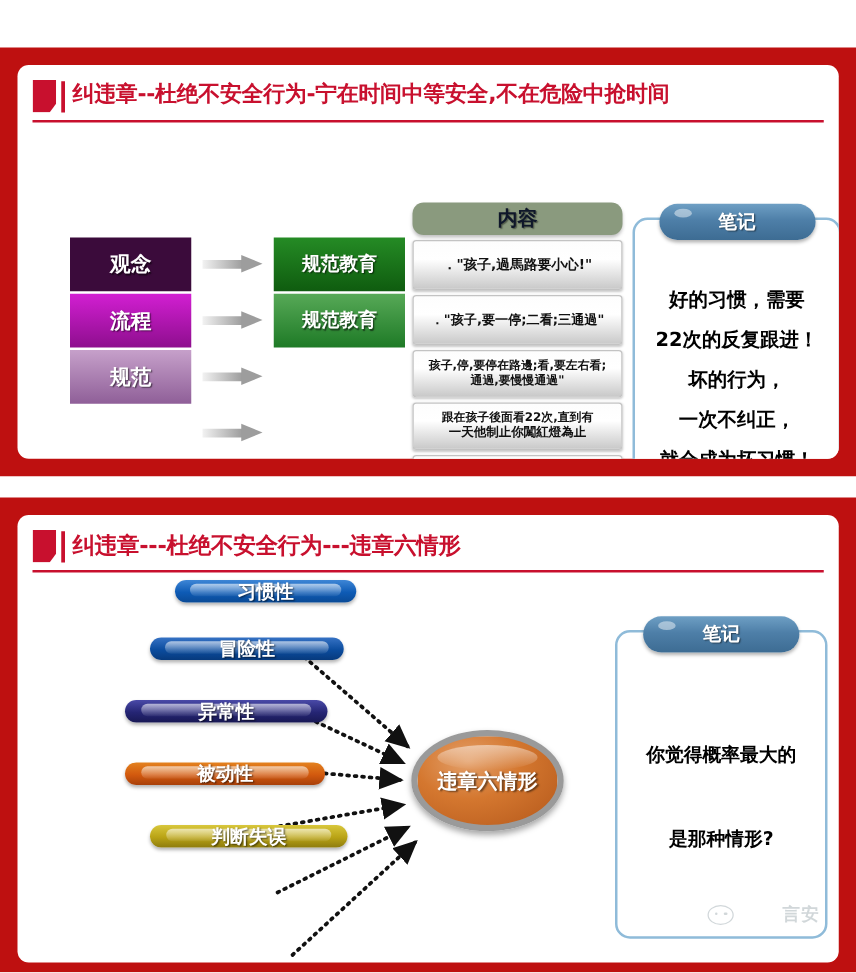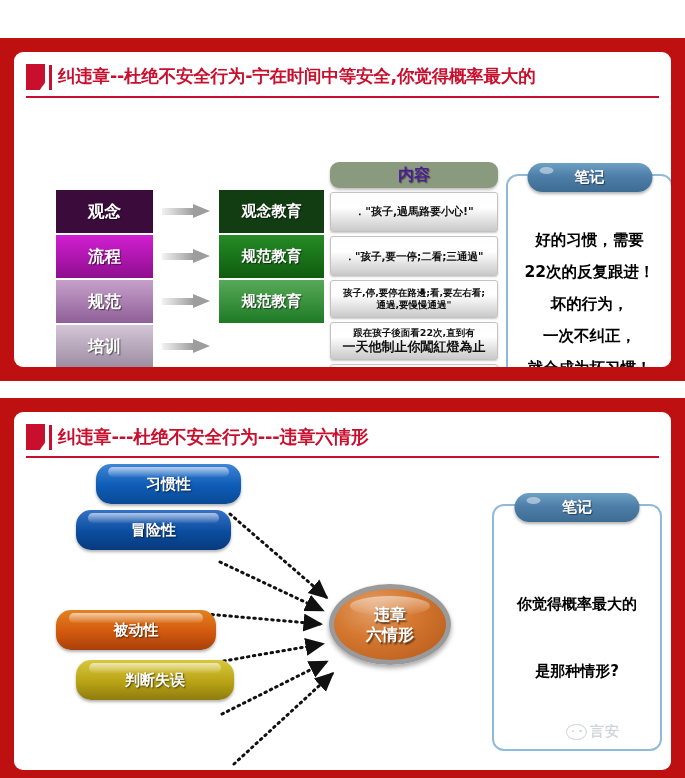--- a/index.html
+++ b/index.html
@@ -40,21 +40,21 @@
   
   .arrow{position:absolute;left:148px;width:50px;height:15px;}
   .arrow .shaft{position:absolute;left:0;top:4px;width:33px;height:7px;
     background:linear-gradient(to right,#f2f2f2,#9a9a9a);}
   .arrow .head{position:absolute;left:31px;top:0;width:0;height:0;
     border-top:7.5px solid transparent;border-bottom:7.5px solid transparent;
     border-left:17px solid #9d9d9d;}
 
   
   #content-panel{position:absolute;left:316px;top:110px;width:168px;}
-  .content-head{height:26px;background:#8A9A7E;border-radius:9px;color:#4c1d95;
+  .content-head{height:26px;background:#8A9A7E;border-radius:9px;color:#0f172a;
     font-size:16px;font-weight:bold;display:flex;align-items:center;justify-content:center;
     text-shadow:1px 1px 1px rgba(0,0,0,.45);box-shadow:0 2px 3px rgba(0,0,0,.25);}
   .content-row{margin-top:4px;background:linear-gradient(to bottom,#fdfdfd 0%,#ffffff 38%,#c9c9c9 100%);
     border:1px solid #c3c3c3;border-radius:3px;color:#111;font-weight:bold;
     display:flex;align-items:center;justify-content:center;text-align:center;
     box-shadow:0 1px 2px rgba(0,0,0,.22);padding:2px 4px;box-sizing:border-box;}
   .content-row span{display:block;line-height:1.22;}
 
   
   .note{position:absolute;border:2px solid #8FBBD9;border-radius:12px;background:#fff;}
@@ -74,35 +74,35 @@
   #note2 .note-body{justify-content:center;}
   #note2 .note-body .ln{margin:24px 0;font-size:15px;}
 
   
   .wm{position:absolute;display:flex;align-items:center;gap:3px;opacity:.45;}
   #wm2{left:566px;top:722px;}
   .wm .bub{width:19px;height:14px;border:1.6px solid #9aa7ad;border-radius:50%;position:relative;}
   .wm .bub::before,.wm .bub::after{content:"";position:absolute;top:5px;width:2.4px;height:2.4px;
     border-radius:50%;background:#9aa7ad;}
   .wm .bub::before{left:4.5px;}.wm .bub::after{right:4.5px;}
-  .wm .wt{font-size:14px;font-weight:bold;color:#9aa7ad;letter-spacing:1px;}
-
-  
-  .pill{position:absolute;height:40px;border-radius:15px;display:flex;align-items:center;
+  .wm .wt{font-size:14px;font-weight:bold;color:#9aa7ad;letter-spacing:1px;margin-left:36px;}
+
+  
+  .pill{position:absolute;height:18px;border-radius:15px;display:flex;align-items:center;
     justify-content:center;color:#fff;font-size:15px;font-weight:bold;
-    text-shadow:1px 1px 1.5px rgba(0,0,0,.6);box-shadow:0 2px 3px rgba(0,0,0,.3);overflow:hidden;}
+    text-shadow:1px 1px 1.5px rgba(0,0,0,.6);box-shadow:0 2px 3px rgba(0,0,0,.3);overflow:hidden;margin-left:44px;}
   .pill .gloss{position:absolute;left:8%;right:8%;top:3px;height:10px;border-radius:6px;
     background:linear-gradient(to bottom,rgba(255,255,255,.62),rgba(255,255,255,.05));}
   .pill .lbl{position:relative;z-index:2;}
 
   
   #ellipse{position:absolute;left:329px;top:585px;width:122px;height:81px;border-radius:50%;
     background:radial-gradient(ellipse at 36% 28%,#E4A06A 0%,#D4772F 42%,#B4581B 100%);
     border:5px solid #9a9a9a;box-sizing:border-box;
-    display:flex;flex-direction:column;align-items:center;justify-content:center;
+    display:flex;flex-direction:row;align-items:center;justify-content:center;
     box-shadow:0 3px 5px rgba(0,0,0,.35);overflow:hidden;}
   #ellipse .sheen{position:absolute;left:14%;right:14%;top:7px;height:20px;border-radius:50%;
     background:linear-gradient(to bottom,rgba(255,255,255,.5),rgba(255,255,255,0));}
   #ellipse .l{position:relative;z-index:2;color:#fff;font-size:16px;font-weight:bold;
     line-height:1.2;text-shadow:1.5px 1.5px 1.5px rgba(0,0,0,.55);}
 
   svg.arrows{position:absolute;left:0;top:0;width:100%;height:100%;pointer-events:none;}
 </style>
 </head>
 <body>
@@ -110,37 +110,34 @@
 <div class="page">
 
   <div class="slide" id="slide1">
     <div class="slide-inner">
 
       <div class="title-row">
         <div class="title-flag">
             <div class="sheet"></div>
           </div>
         <div class="title-bar-sep"></div>
-        <div class="title-text">纠违章--杜绝不安全行为-宁在时间中等安全,你觉得概率最大的</div>
+        <div class="title-text">纠违章--杜绝不安全行为-宁在时间中等安全,不在危险中抢时间</div>
       </div>
       <div class="title-underline"></div>
 
       <div class="col" id="pcol">
         <div class="blk" style="background:#3B0B3B">
             <span>观念</span>
           </div>
         <div class="blk" style="background:linear-gradient(to bottom,#D21FD2,#8E0E8E)">
             <span>流程</span>
           </div>
         <div class="blk" style="background:linear-gradient(to bottom,#C6A0CA,#8F5F98)">
             <span>规范</span>
           </div>
-        <div class="blk" style="background:linear-gradient(to bottom,#D3C5D6,#9C8CA1)">
-            <span>培训</span>
-          </div>
 
       </div>
 
       <div class="arrow" style="top:152px">
           <div class="shaft"></div>
           <div class="head"></div>
         </div>
       <div class="arrow" style="top:197px">
           <div class="shaft"></div>
           <div class="head"></div>
@@ -148,23 +145,20 @@
       <div class="arrow" style="top:242px">
           <div class="shaft"></div>
           <div class="head"></div>
         </div>
       <div class="arrow" style="top:287px">
           <div class="shaft"></div>
           <div class="head"></div>
         </div>
 
       <div class="col" id="gcol">
-        <div class="blk" style="background:#123C12">
-            <span>观念教育</span>
-          </div>
         <div class="blk" style="background:linear-gradient(to bottom,#258B25,#0F5C0F)">
             <span>规范教育</span>
           </div>
         <div class="blk" style="background:linear-gradient(to bottom,#57A957,#1E7A26)">
             <span>规范教育</span>
           </div>
 
       </div>
 
       <div id="content-panel">
@@ -177,21 +171,21 @@
           </div>
         <div class="content-row" style="height:38px">
           <div>
               <span style="font-size:9.5px">孩子,停,要停在路邊;看,要左右看;</span>
                <span style="font-size:9.5px">通過,要慢慢通過"</span>
             </div>
           </div>
         <div class="content-row" style="height:38px">
           <div>
               <span style="font-size:9.5px">跟在孩子後面看22次,直到有</span>
-               <span style="font-size:13px">一天他制止你闖紅燈為止</span>
+               <span style="font-size:10px">一天他制止你闖紅燈為止</span>
             </div>
           </div>
         <div class="content-row" style="height:36px">
           </div>
       </div>
 
       <div class="note" id="note1">
         <div class="note-cap">笔记</div>
         <div class="note-body">
           <div class="ln">好的习惯，需要</div>
@@ -236,20 +230,24 @@
       <div class="pill" style="left:82px;top:52px;width:145px;background:linear-gradient(to bottom,#3E86D6,#0E5BB5 55%,#0A4A96)">
         <div class="gloss"></div>
           <span class="lbl">习惯性</span>
         </div>
 
       <div class="pill" style="left:62px;top:98px;width:155px;background:linear-gradient(to bottom,#3672C4,#0B4C9E 55%,#073A7D)">
         <div class="gloss"></div>
           <span class="lbl">冒险性</span>
         </div>
 
+      <div class="pill" style="left:42px;top:148px;width:162px;background:linear-gradient(to bottom,#4A4AA8,#252574 55%,#191955)">
+        <div class="gloss"></div>
+          <span class="lbl">异常性</span>
+        </div>
 
       <div class="pill" style="left:42px;top:198px;width:160px;background:linear-gradient(to bottom,#E3821F,#D2590E 55%,#A8400A)">
         <div class="gloss"></div>
           <span class="lbl">被动性</span>
         </div>
 
       <div class="pill" style="left:62px;top:248px;width:158px;background:linear-gradient(to bottom,#D8C73C,#B9A315 55%,#8E7C0E)">
         <div class="gloss"></div>
           <span class="lbl">判断失误</span>
         </div>

